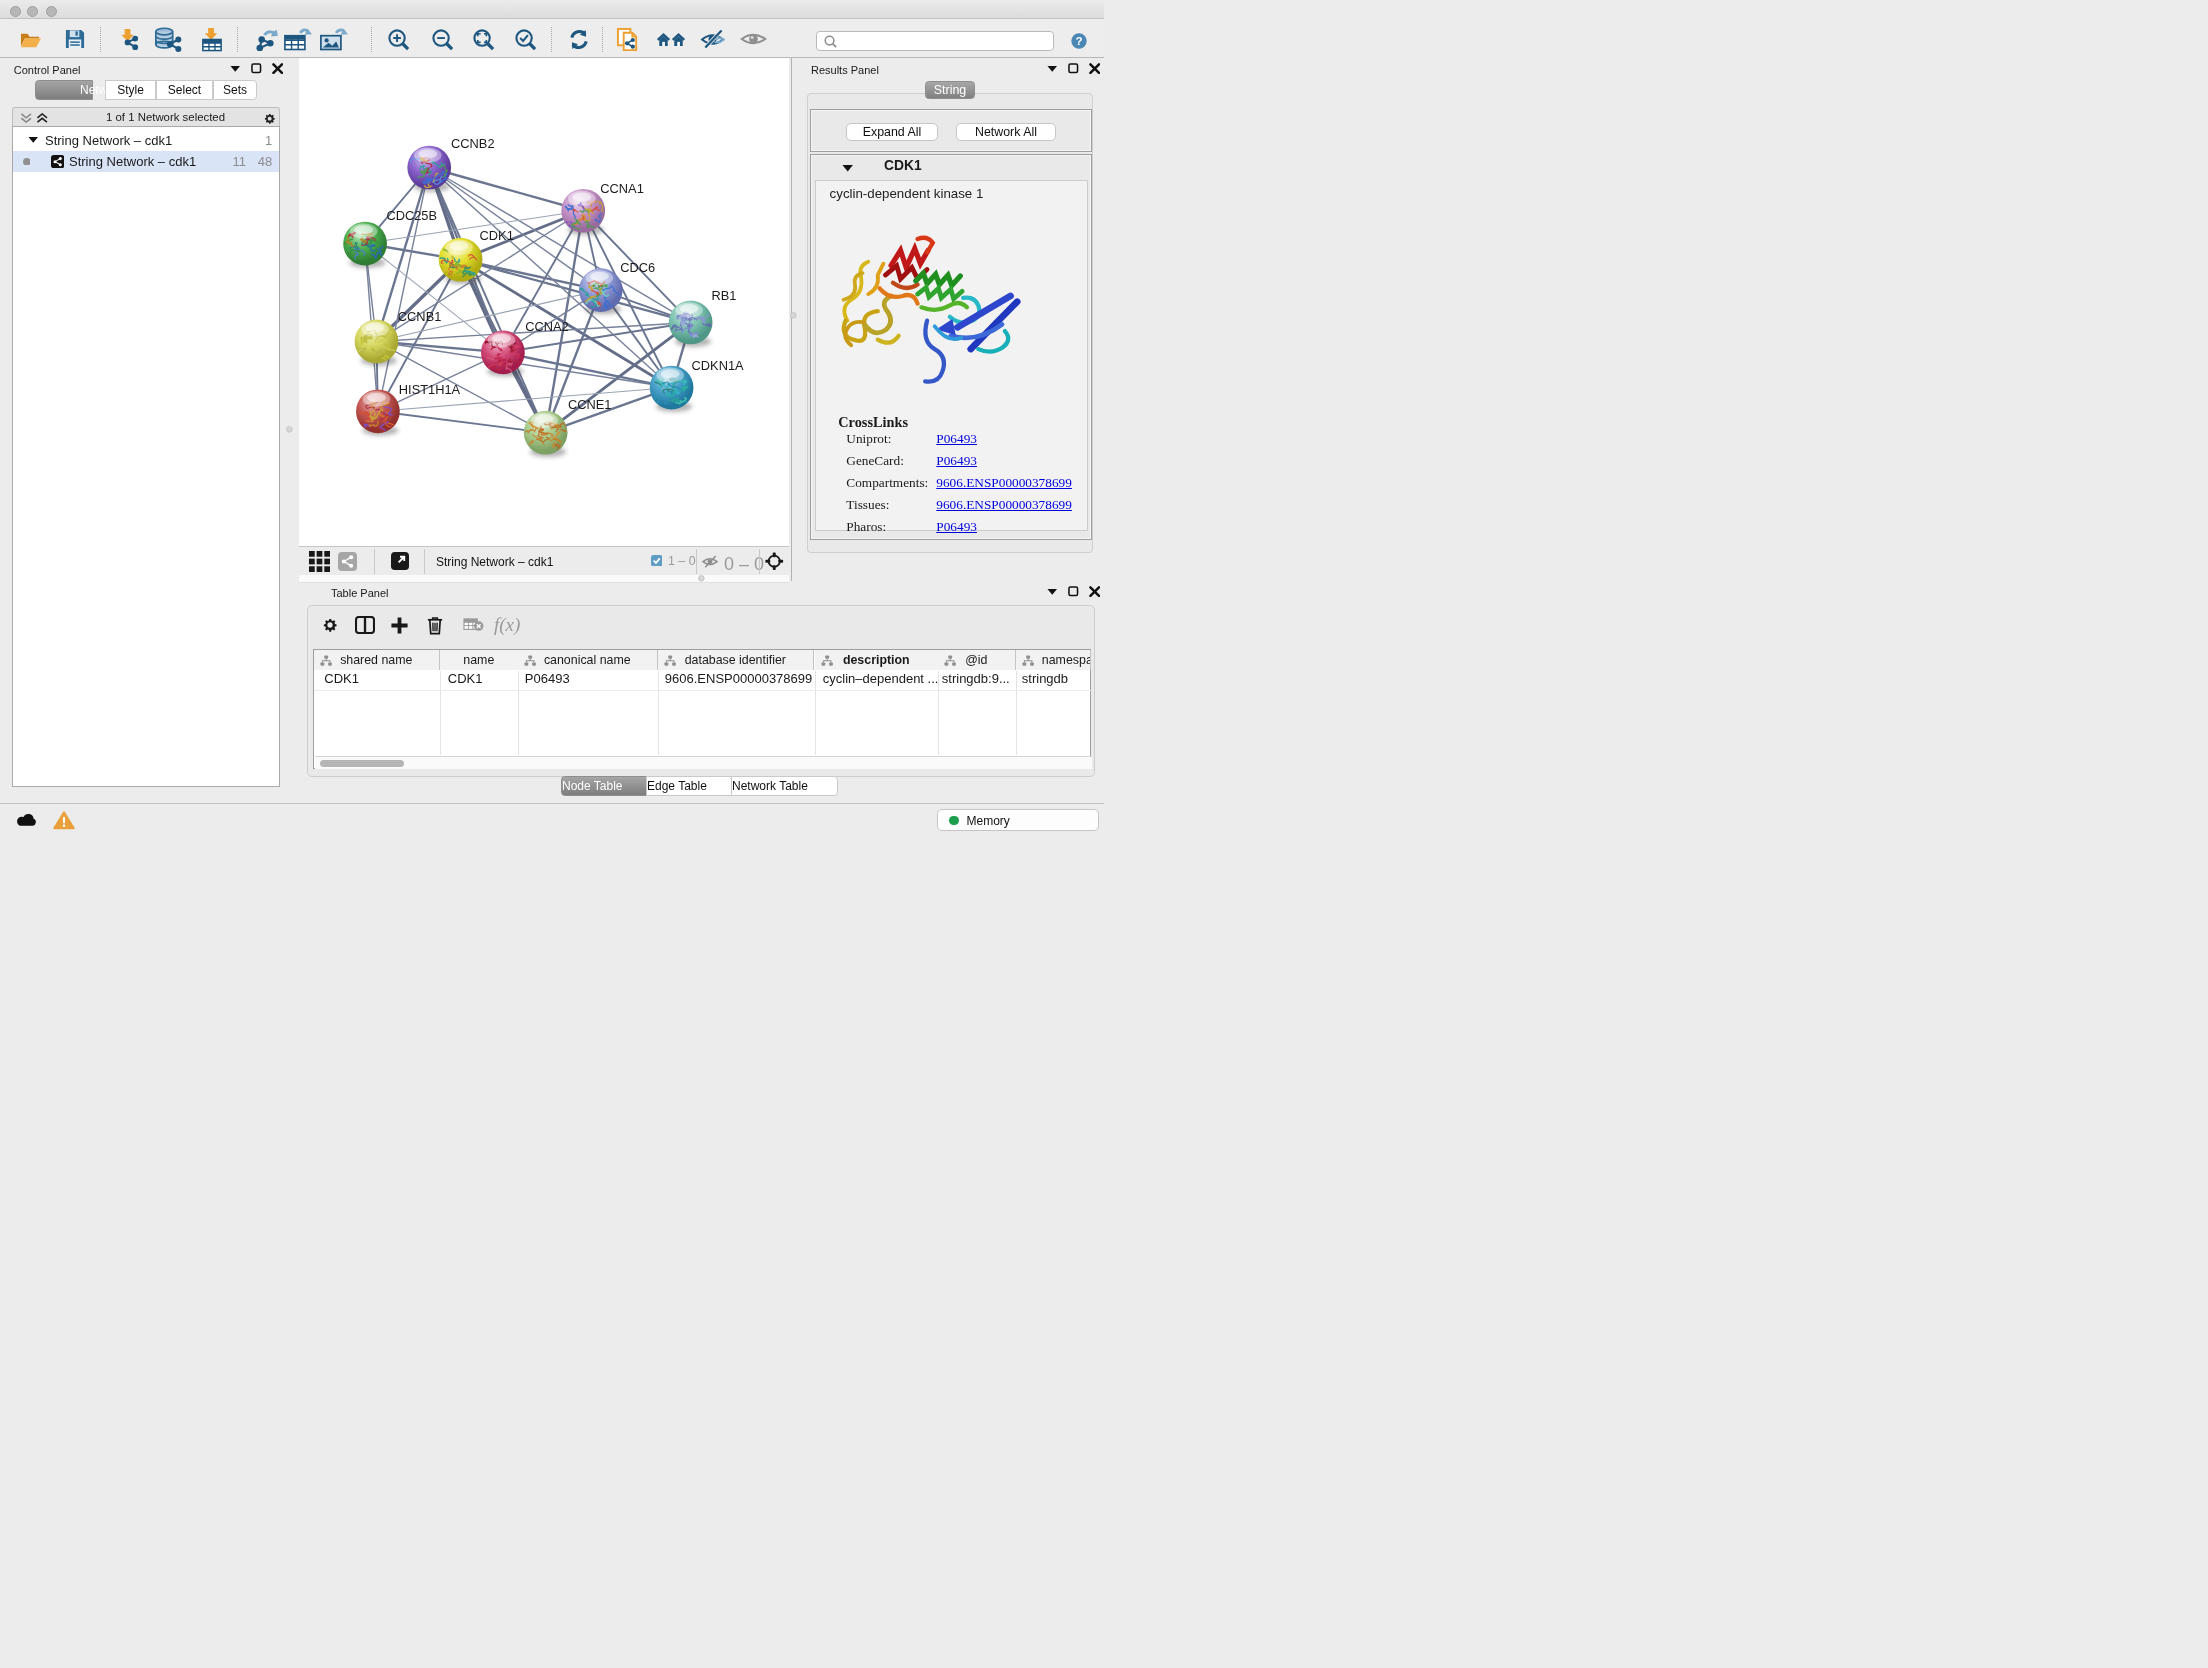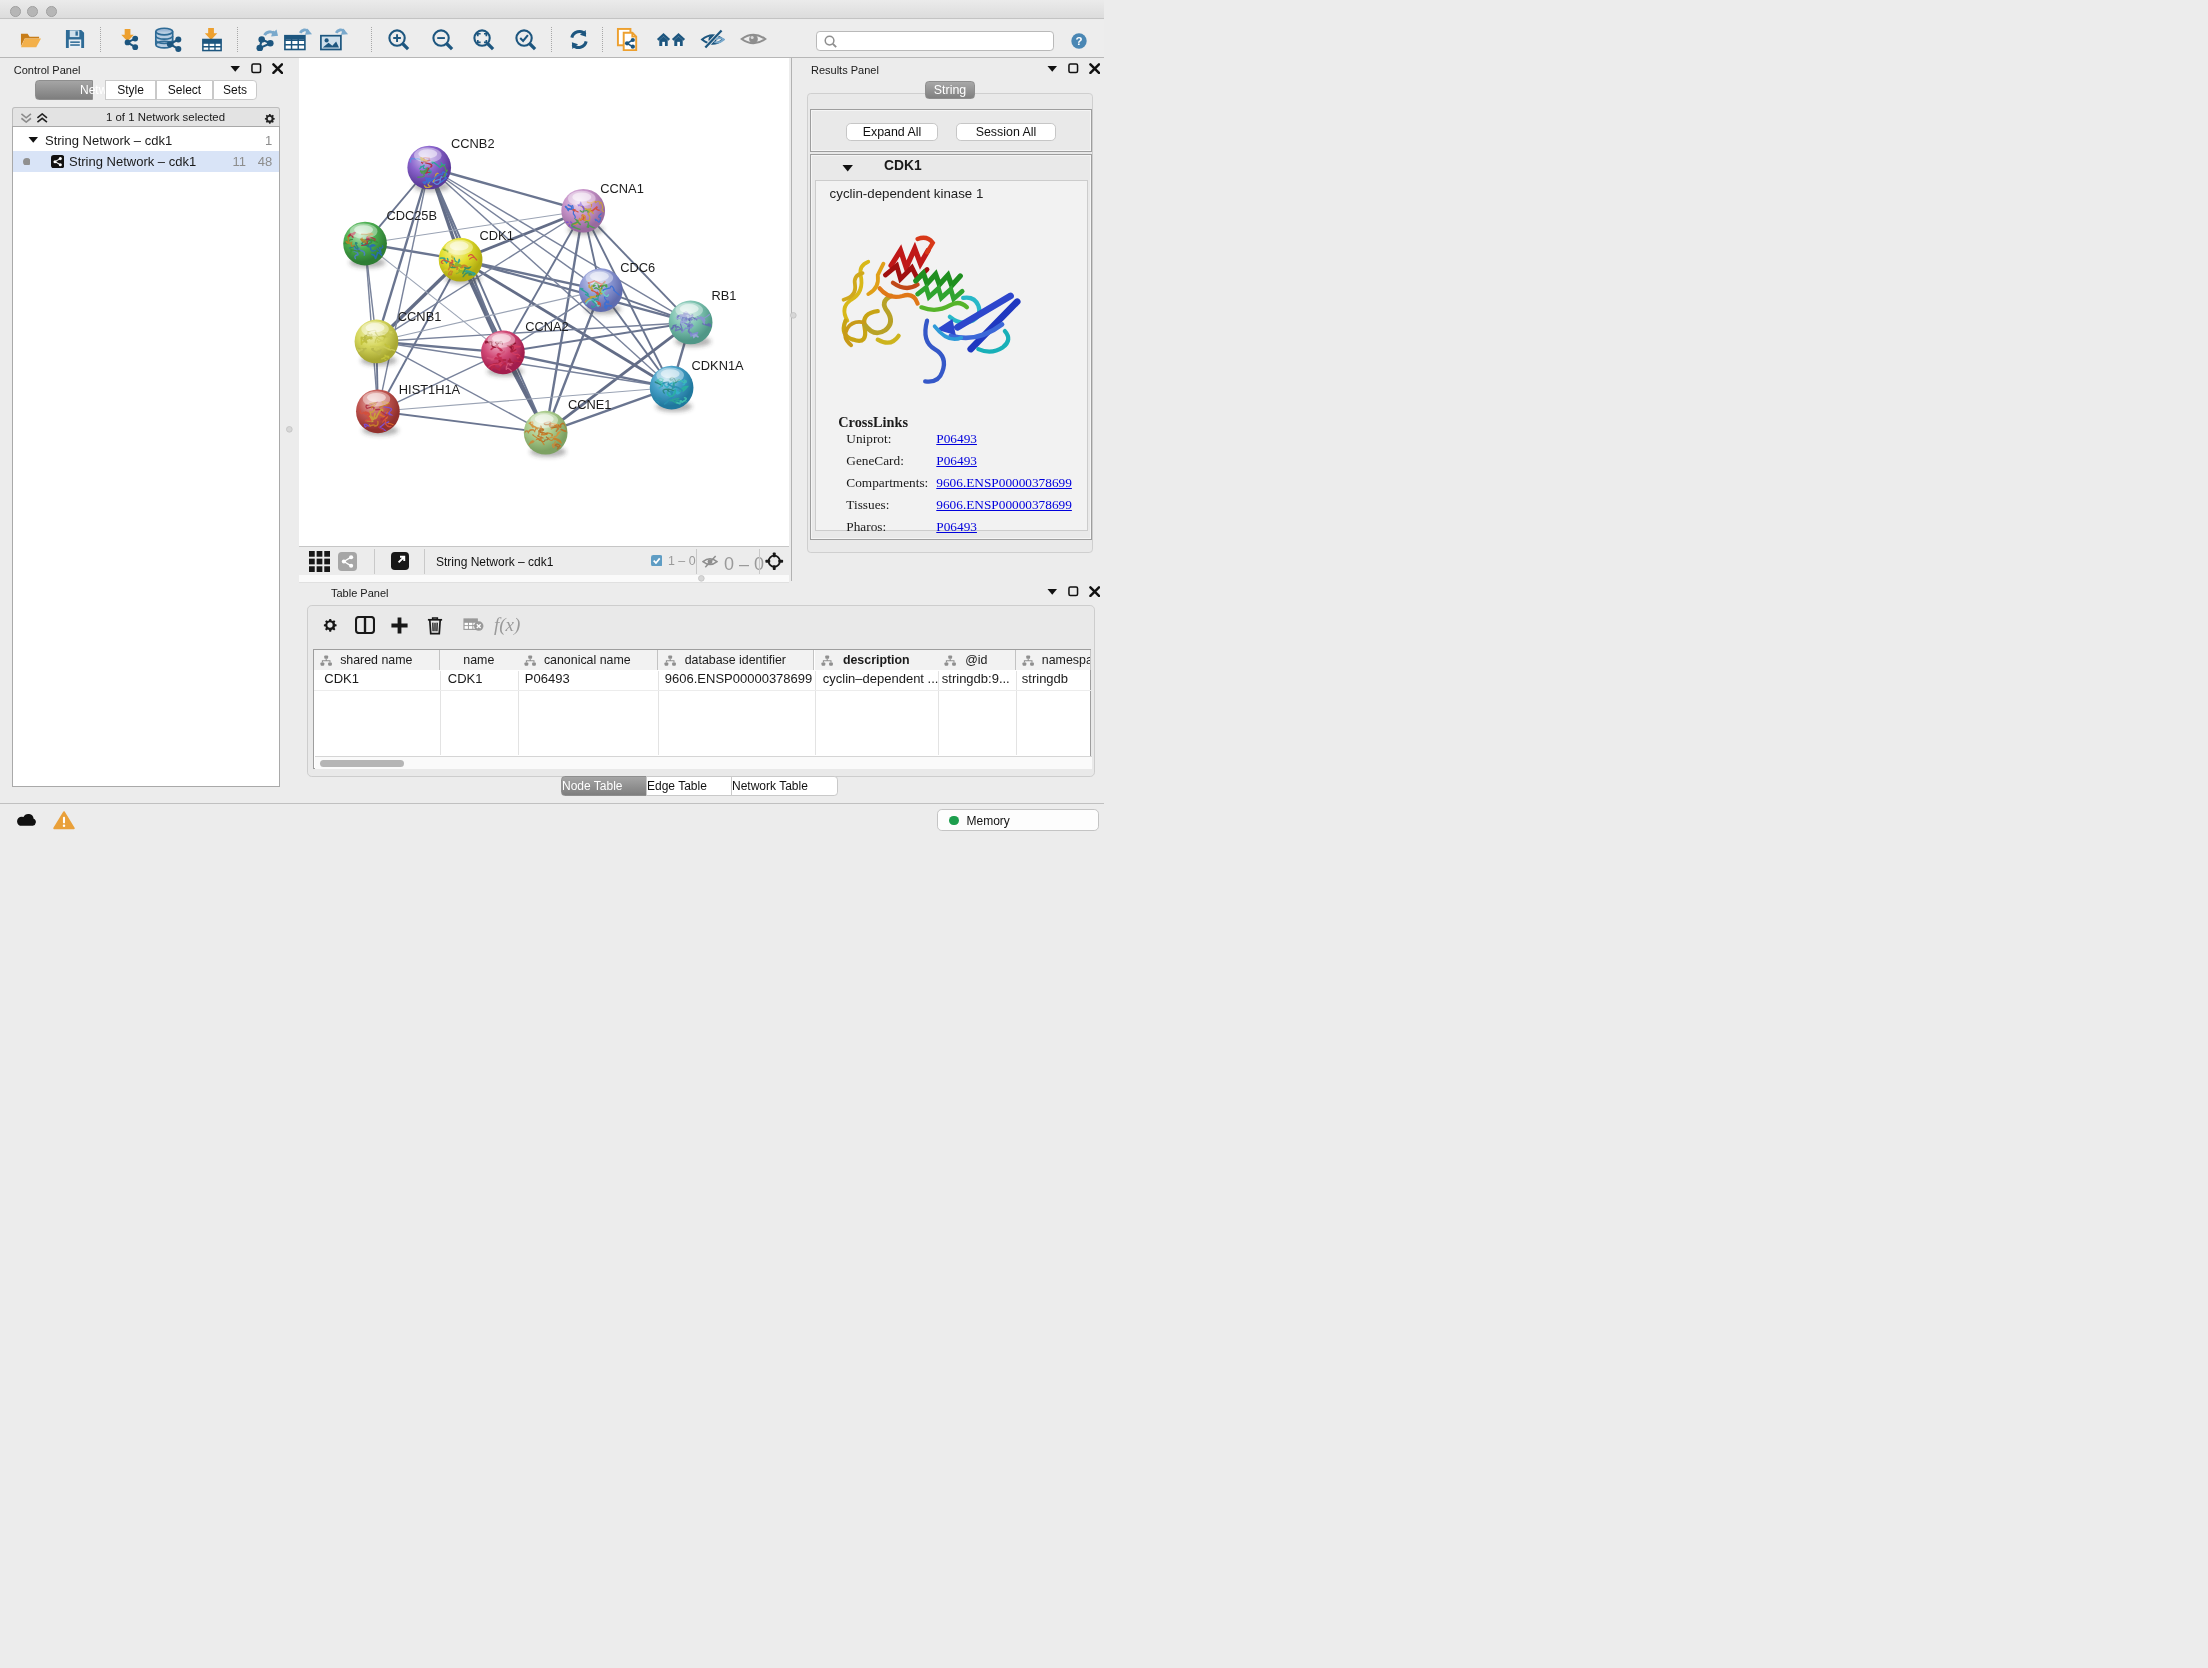--- a/index.html
+++ b/index.html
@@ -811,21 +811,21 @@
       <rect x="1" y="1" width="9" height="9" fill="none" stroke="#111" stroke-width="1.6" rx="1.5"></rect>
     </svg>
   <svg width="11.4" height="11.4" viewBox="0 0 12 12">
       <path d="M1.5 1.5 L10.5 10.5 M10.5 1.5 L1.5 10.5" stroke="#111" stroke-width="2.6" stroke-linecap="round"></path>
     </svg>
 </div>
 <div id="rp-outer" class="abs"></div>
 <div id="stringtab" class="abs">String</div>
 <div id="rp-box1" class="abs"></div>
 <div class="rbtn" style="left:846px;width:92px;">Expand All</div>
-<div class="rbtn" style="left:956px;width:100px;">Session All</div>
+<div class="rbtn" style="left:956px;width:100px;">Network All</div>
 <div id="rp-box2" class="abs">
   <div id="cdk1row">
     <svg style="position:absolute;left:30px;top:7.6px" width="11.4" height="8.6" viewBox="0 0 12 9">
         <path d="M0.5 1 L11.5 1 L6 8 Z" fill="#111"></path>
       </svg>
     <span style="position:absolute;left:72px;top:1.9px;font-size:13.8px;font-weight:bold;">CDK1</span>
   </div>
   <div id="rp-white">
     <div style="position:absolute;left:13.3px;top:4.8px;font-size:13.3px;color:#222;">cyclin-dependent kinase 1</div>
     <svg style="position:absolute;left:20px;top:52px" width="185" height="162" viewBox="0 0 195 170">

